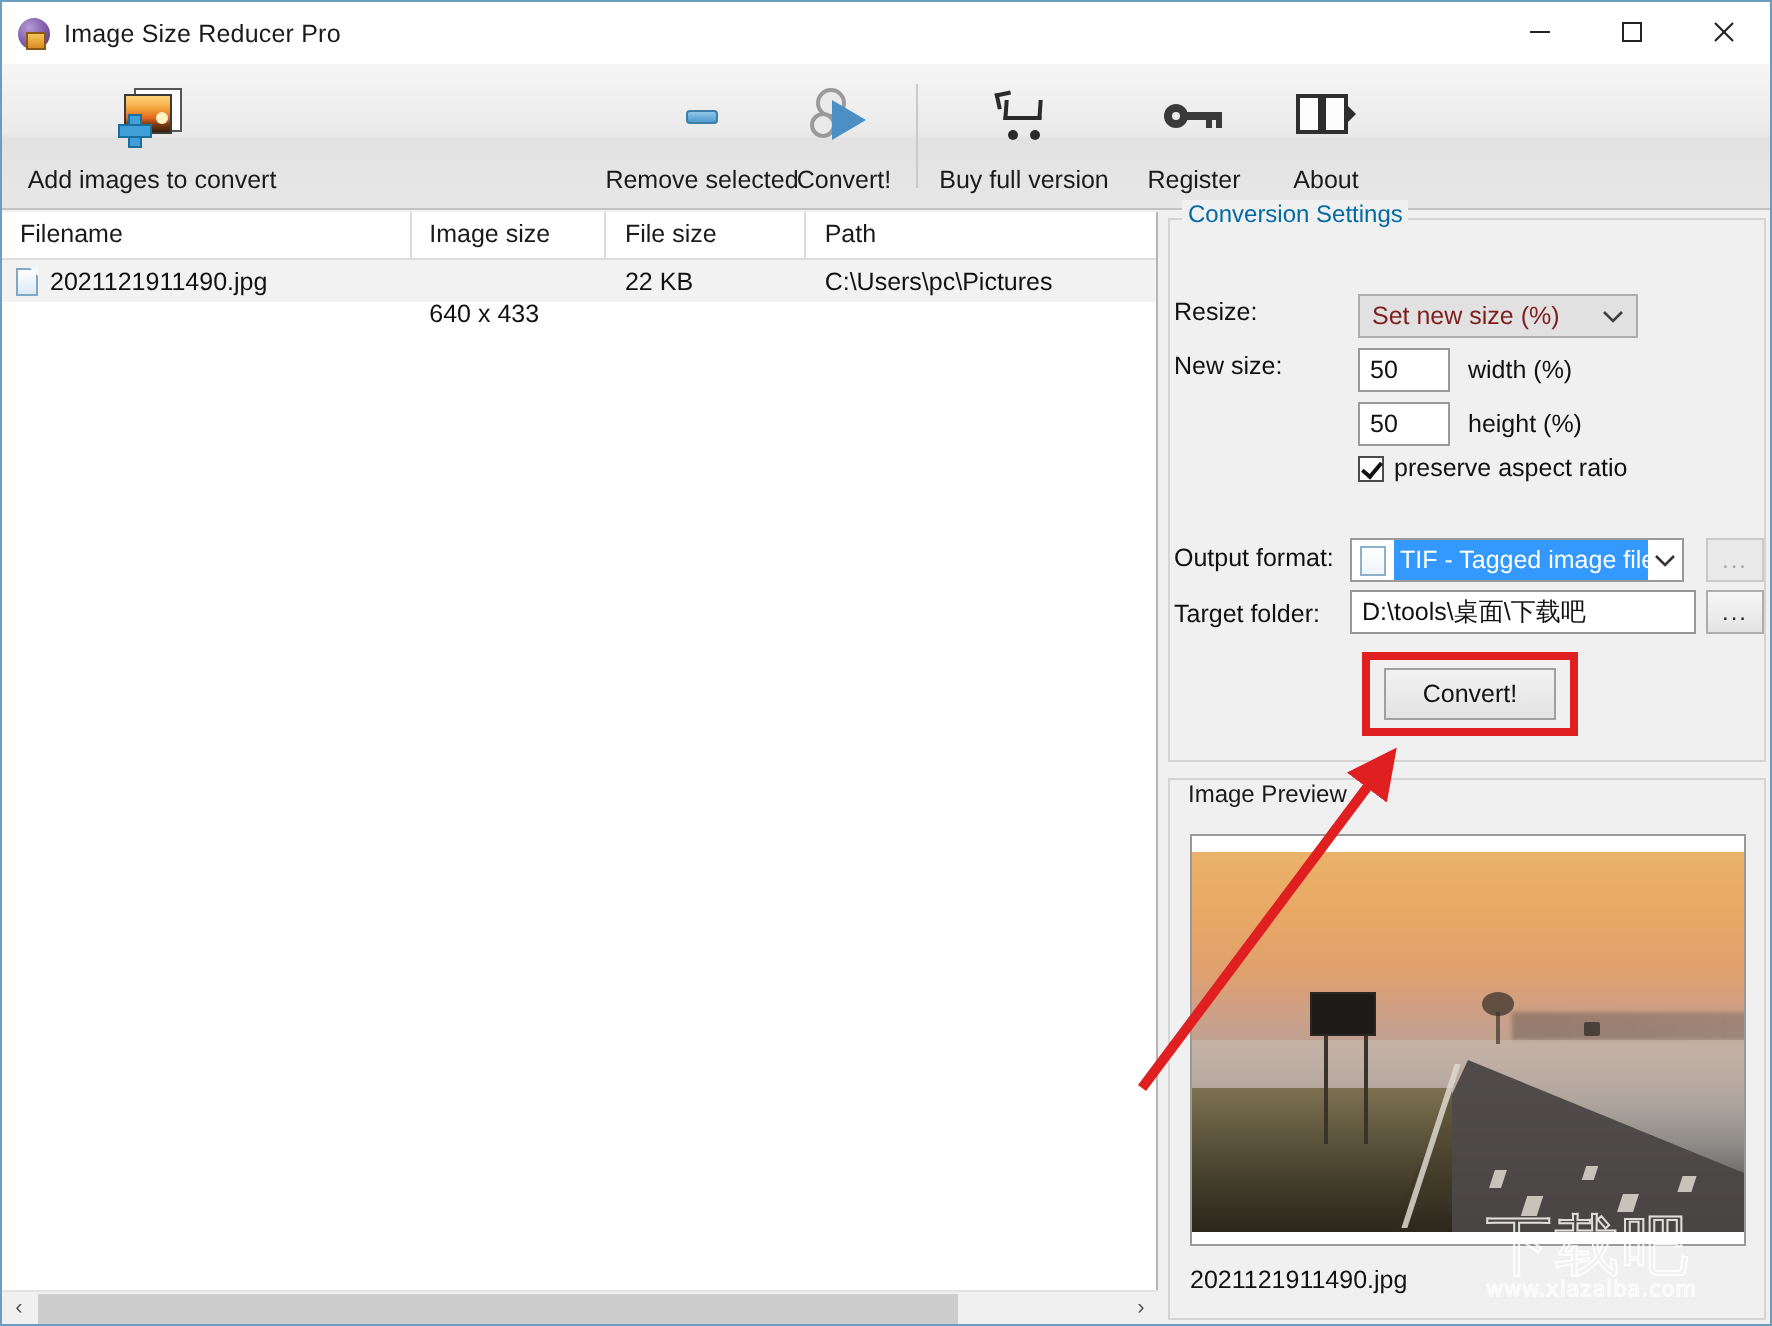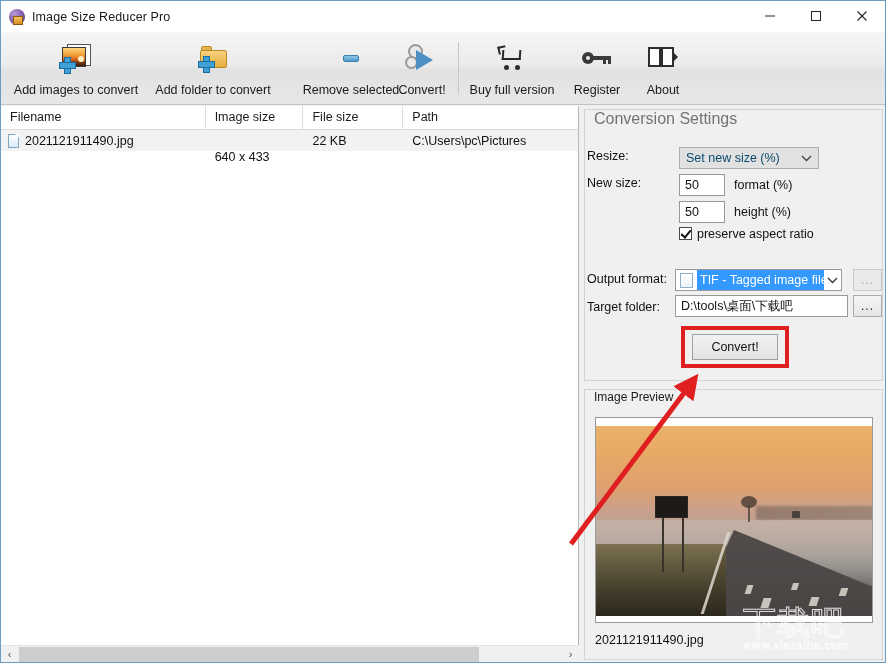--- a/index.html
+++ b/index.html
@@ -264,48 +264,48 @@
   #htrack { flex: 1; height: 17px; background: #f0f0f0; }
 
   
   #settings-group {
     position: absolute; left: 583px; top: 108px;
     width: 299px; height: 272px;
     background: #f0f0f0;
     border: 1px solid #d4d4d4;
   }
   #settings-legend {
-    position: absolute; left: 590px; top: 109px;
+    position: absolute; left: 590px; top: 99px;
     background: #f0f0f0; padding: 0 3px;
-    font-size: 16px; color: #737373;
+    font-size: 12px; color: #0369a1;
   }
   .frow { position: absolute; display: flex; align-items: center; }
   .flabel { font-size: 12.5px; color: #111; white-space: nowrap; }
 
   .combo {
     height: 22px; background: #e1e1e1;
     border: 1px solid #adadad;
     display: flex; align-items: center;
-    font-size: 12.5px; color: #0c4a6e;
+    font-size: 12.5px; color: #7f1d1d;
     padding-left: 6px;
     position: relative;
   }
   .combo .chev {
     position: absolute; right: 6px; top: 0; height: 20px;
     display: flex; align-items: center;
     color: #3f3f3f; font-size: 10px;
   }
   .tinput {
     height: 22px; background: #ffffff;
     border: 1px solid #999999;
     display: flex; align-items: center;
     font-size: 12.5px; color: #111;
     padding-left: 5px;
   }
-  .cbrow { display: flex; }
+  .cbrow { display: flex; align-items: center; }
   .cbox {
     width: 13px; height: 13px; background: #fff;
     border: 1px solid #4a4a4a; margin-right: 5px;
     position: relative; flex: none;
   }
   .cbox::after {
     content: ""; position: absolute;
     left: 3px; top: 0px; width: 4px; height: 8px;
     border-right: 2px solid #111; border-bottom: 2px solid #111;
     transform: rotate(40deg);
@@ -502,30 +502,20 @@
           <div class="frame2"></div>
           <div class="frame1">
               <div class="sun"></div>
             </div>
           <div class="plus"></div>
         </div>
       </div>
       <div class="tlabel">Add images to convert</div>
     </div>
 
-    <div class="tbtn" style="left:146px;width:132px;">
-      <div class="ticon">
-        <div class="ico-folder">
-          <div class="tab"></div>
-          <div class="body"></div>
-          <div class="plus" style="left:2px;bottom:1px;"></div>
-        </div>
-      </div>
-      <div class="tlabel">Add folder to convert</div>
-    </div>
 
     <div class="tbtn" style="left:296px;width:108px;">
       <div class="ticon">
         <div class="ico-minus"></div>
       </div>
       <div class="tlabel">Remove selected</div>
     </div>
 
     <div class="tbtn" style="left:386px;width:70px;">
       <div class="ticon">
@@ -621,21 +611,21 @@
         </svg>
     </span>
   </div>
 
   <div class="frow" style="left:586px; top:175px;">
     <div class="flabel" style="width:88px;">New size:</div>
   </div>
   <div class="tinput" style="position:absolute; left:678px; top:173px; width:46px;">
     <span>50</span>
   </div>
-  <div class="flabel" style="position:absolute; left:733px; top:177px;">format  (%)</div>
+  <div class="flabel" style="position:absolute; left:733px; top:177px;">width  (%)</div>
 
   <div class="tinput" style="position:absolute; left:678px; top:200px; width:46px;">
     <span>50</span>
   </div>
   <div class="flabel" style="position:absolute; left:733px; top:204px;">height (%)</div>
 
   <div class="cbrow" style="position:absolute; left:678px; top:226px;">
     <span class="cbox"></span>
     <span class="flabel">preserve aspect ratio</span>
   </div>

